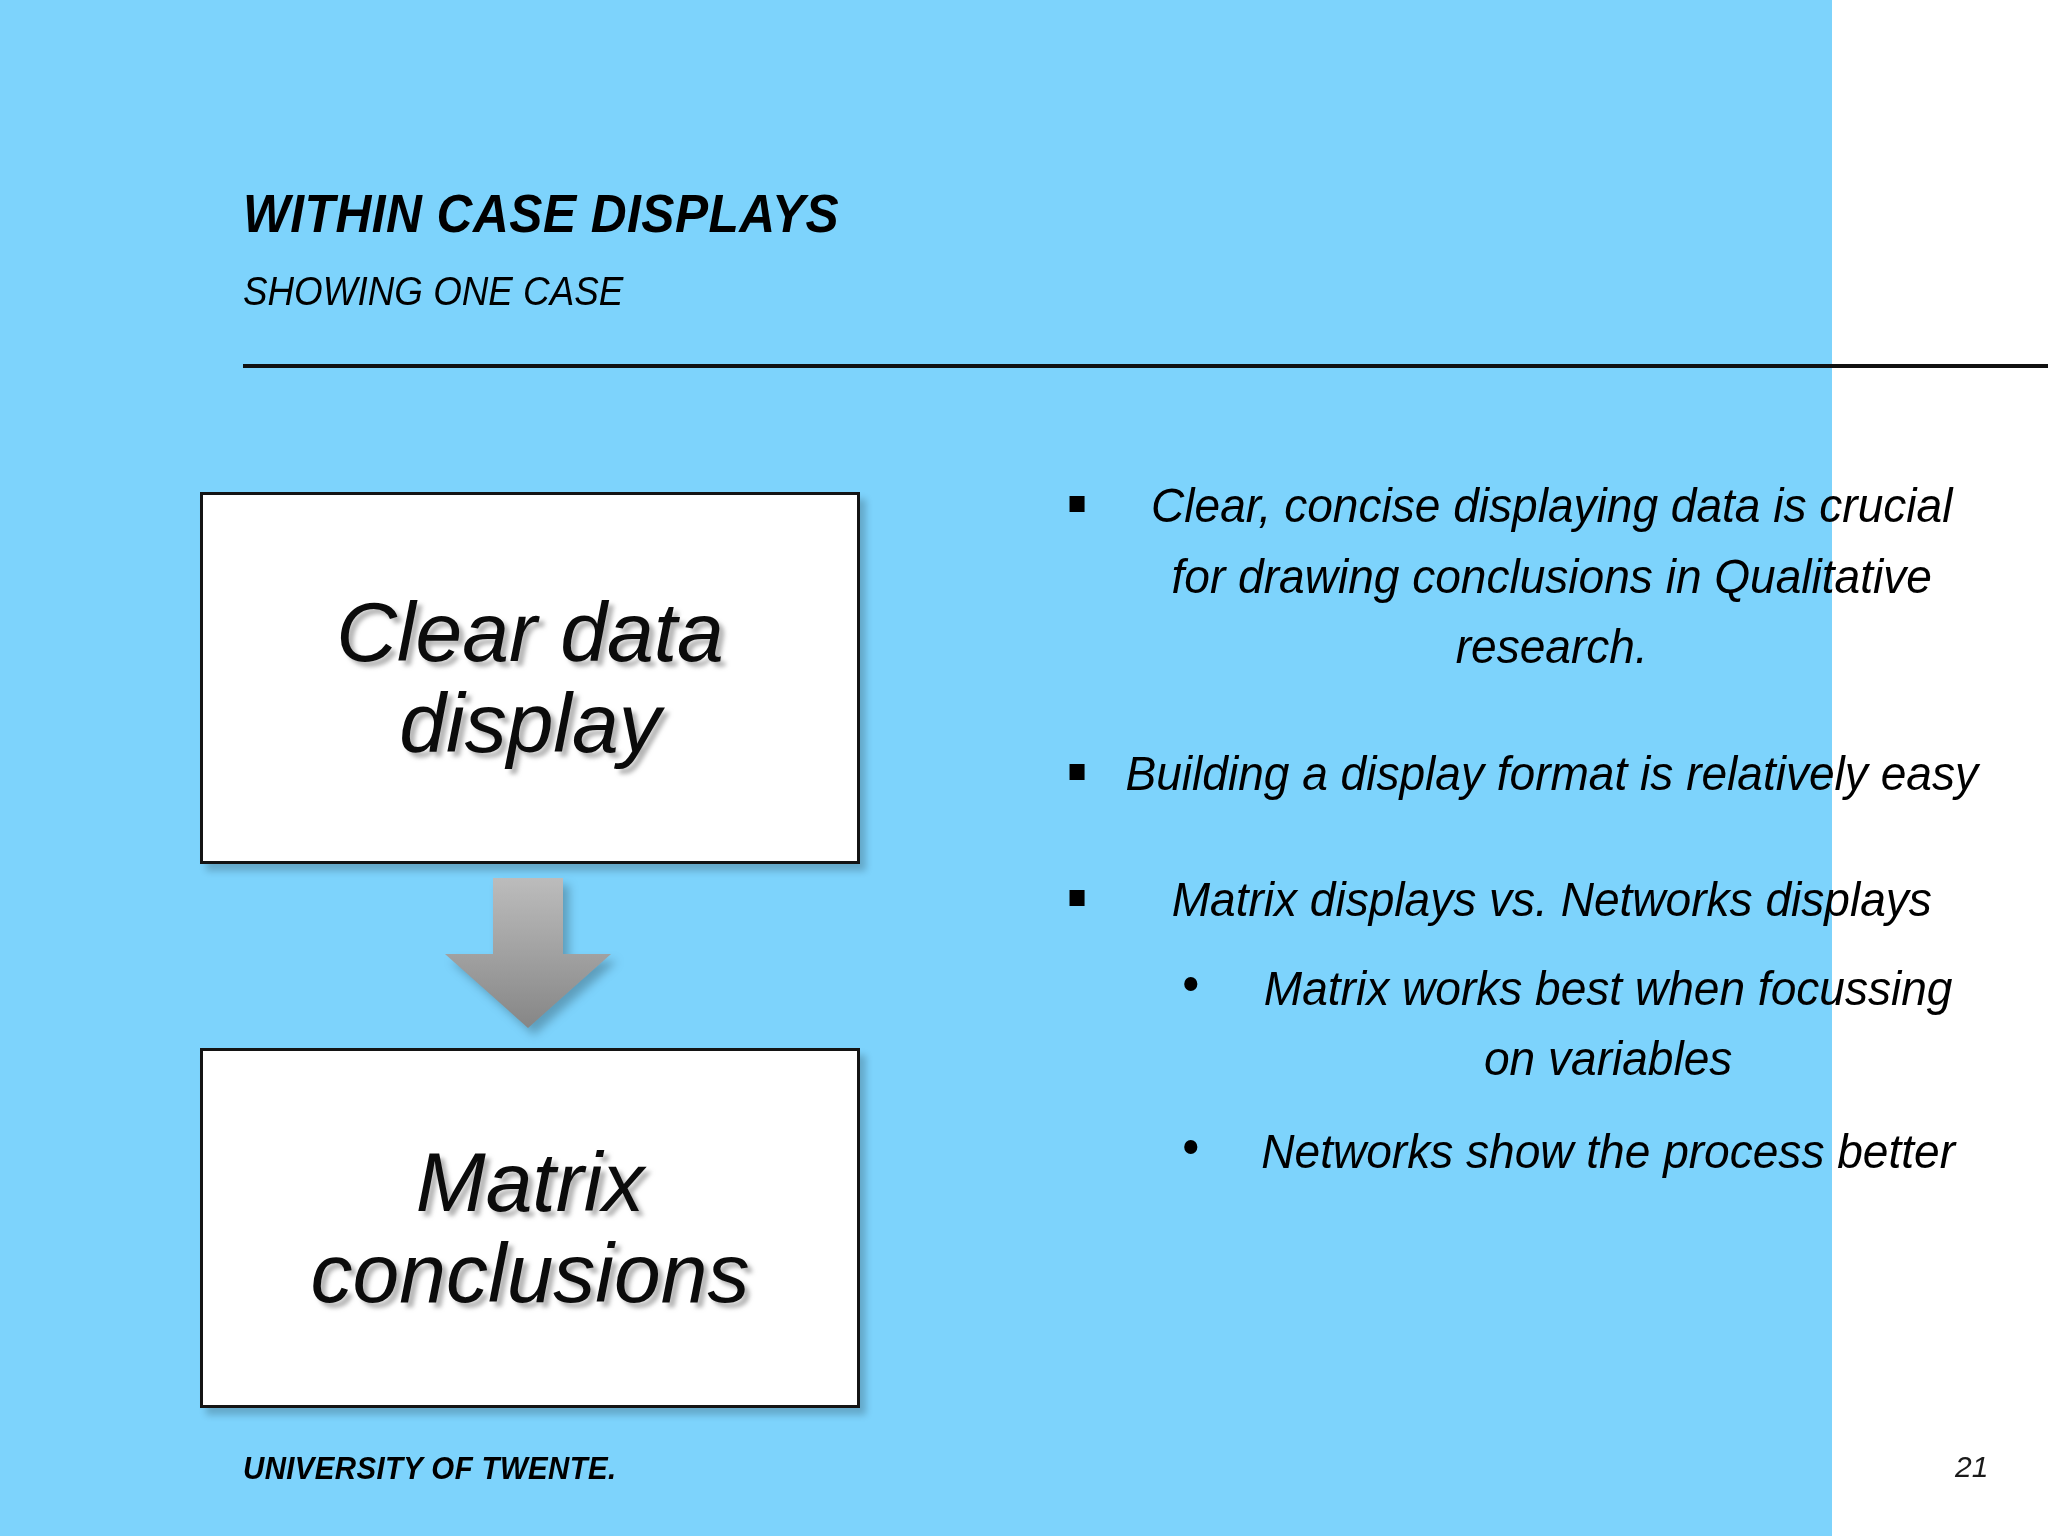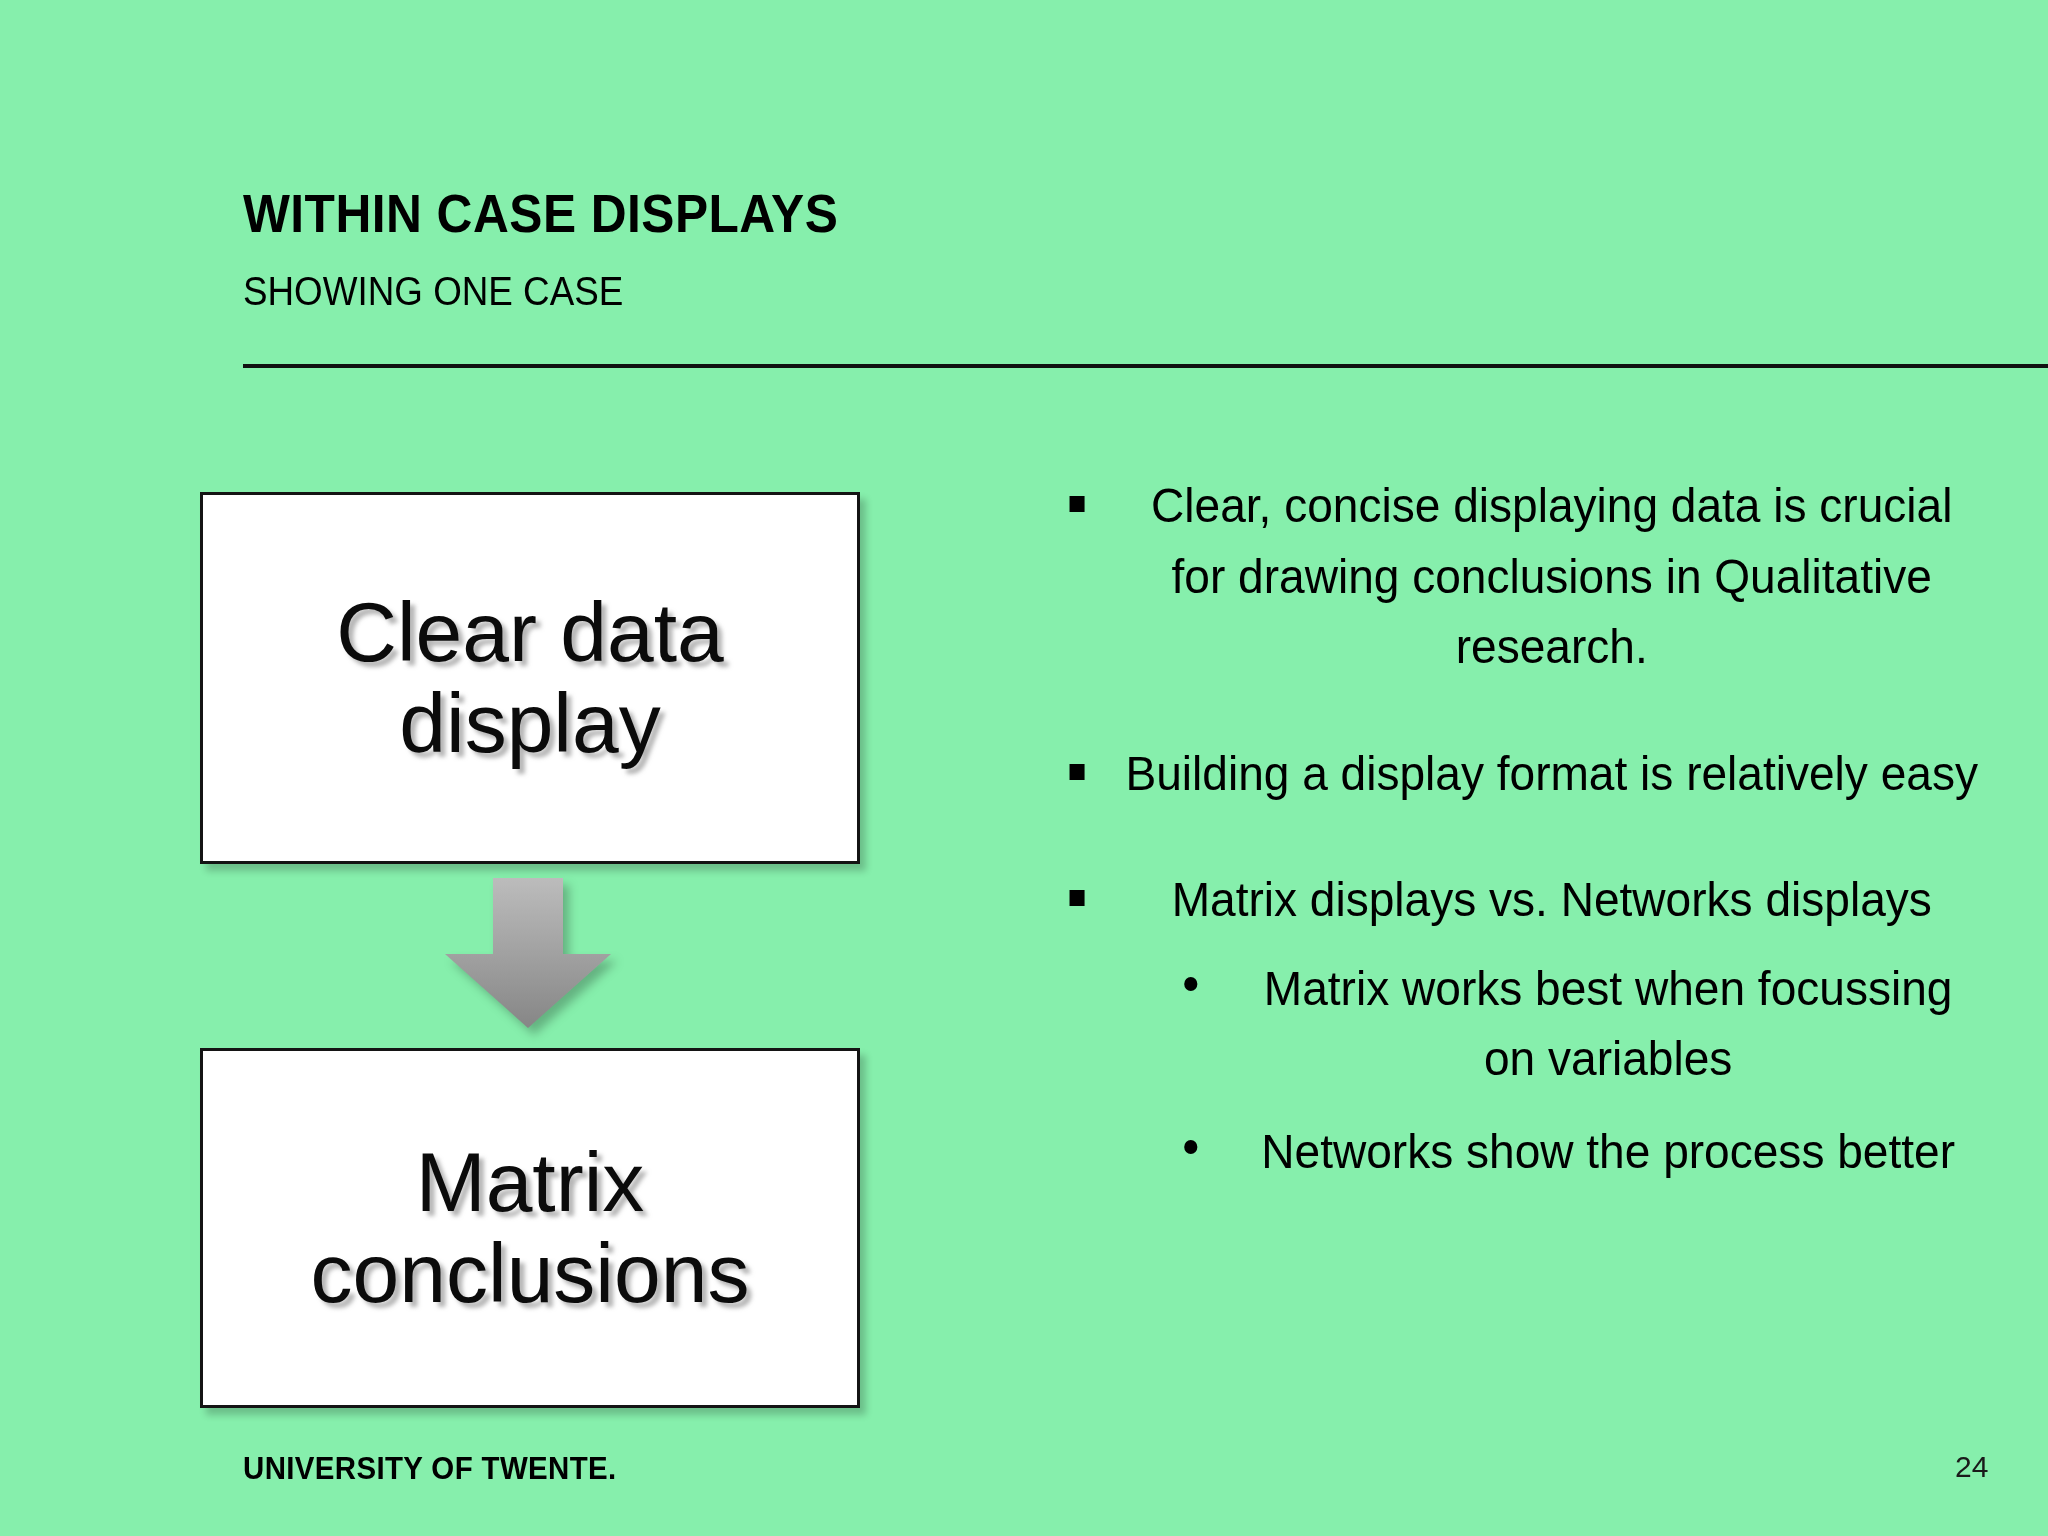--- a/index.html
+++ b/index.html
@@ -12,23 +12,24 @@
     height: 1536px;
     overflow: hidden;
     font-family: "Liberation Sans", sans-serif;
     color: #000000;
     position: relative;
   }
 
   #slide {
     position: absolute;
     inset: 0;
-    width: 2048px;
+    width: 1832px;
     height: 1536px;
-    background: #86efac;
+    background: #7dd3fc;
+    font-style: italic;
   }
 
   
   .slide-title {
     position: absolute;
     left: 243px;
     top: 186px;
     font-size: 54px;
     font-weight: bold;
     letter-spacing: 0.5px;
@@ -236,15 +237,15 @@
           <span class="sub-marker"></span>
           <span>Networks show the process better</span>
         </div>
       </div>
     </div>
 
   </div>
 
   <div class="footer-logo">UNIVERSITY OF TWENTE.</div>
 
-  <div class="page-number">24</div>
+  <div class="page-number">21</div>
 
 </div>
 
 </body></html>

